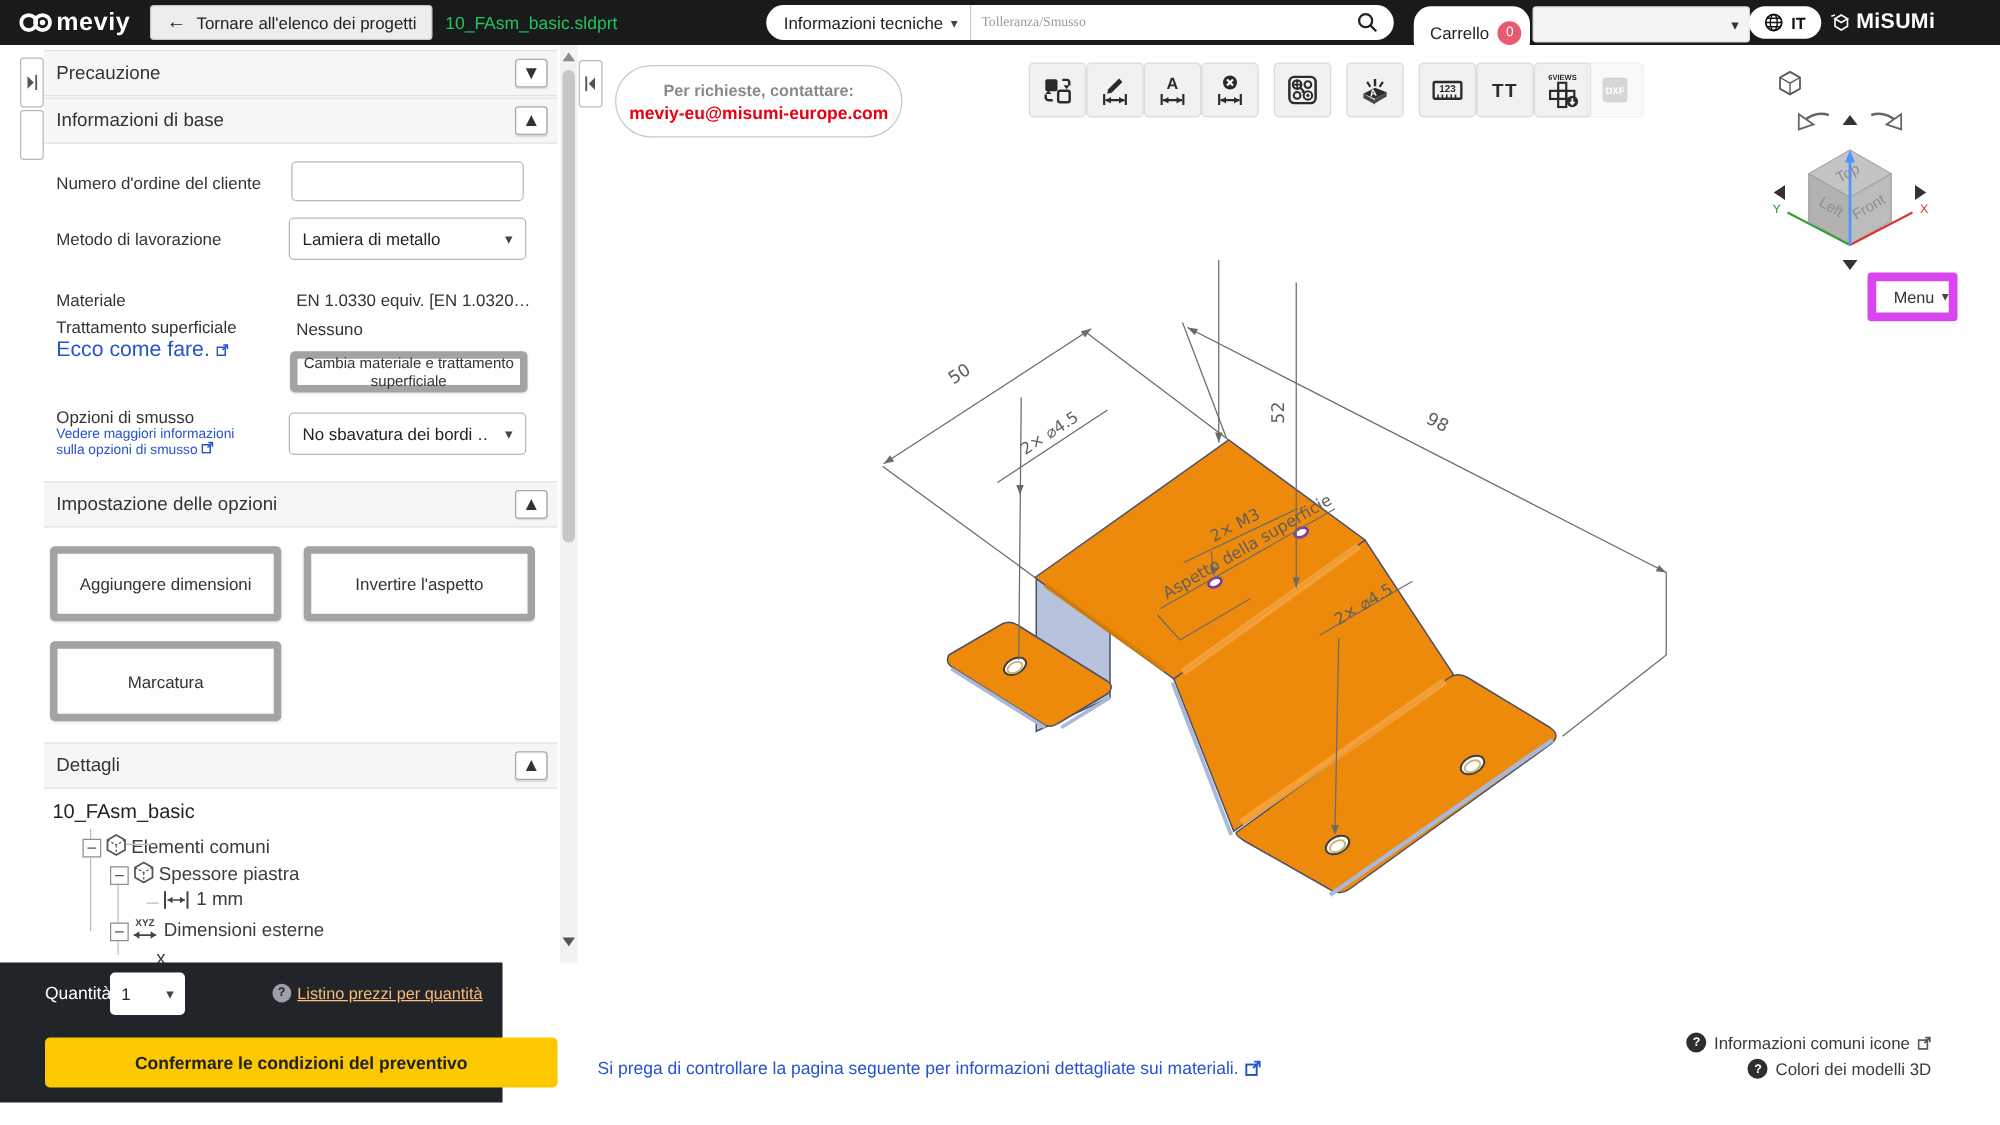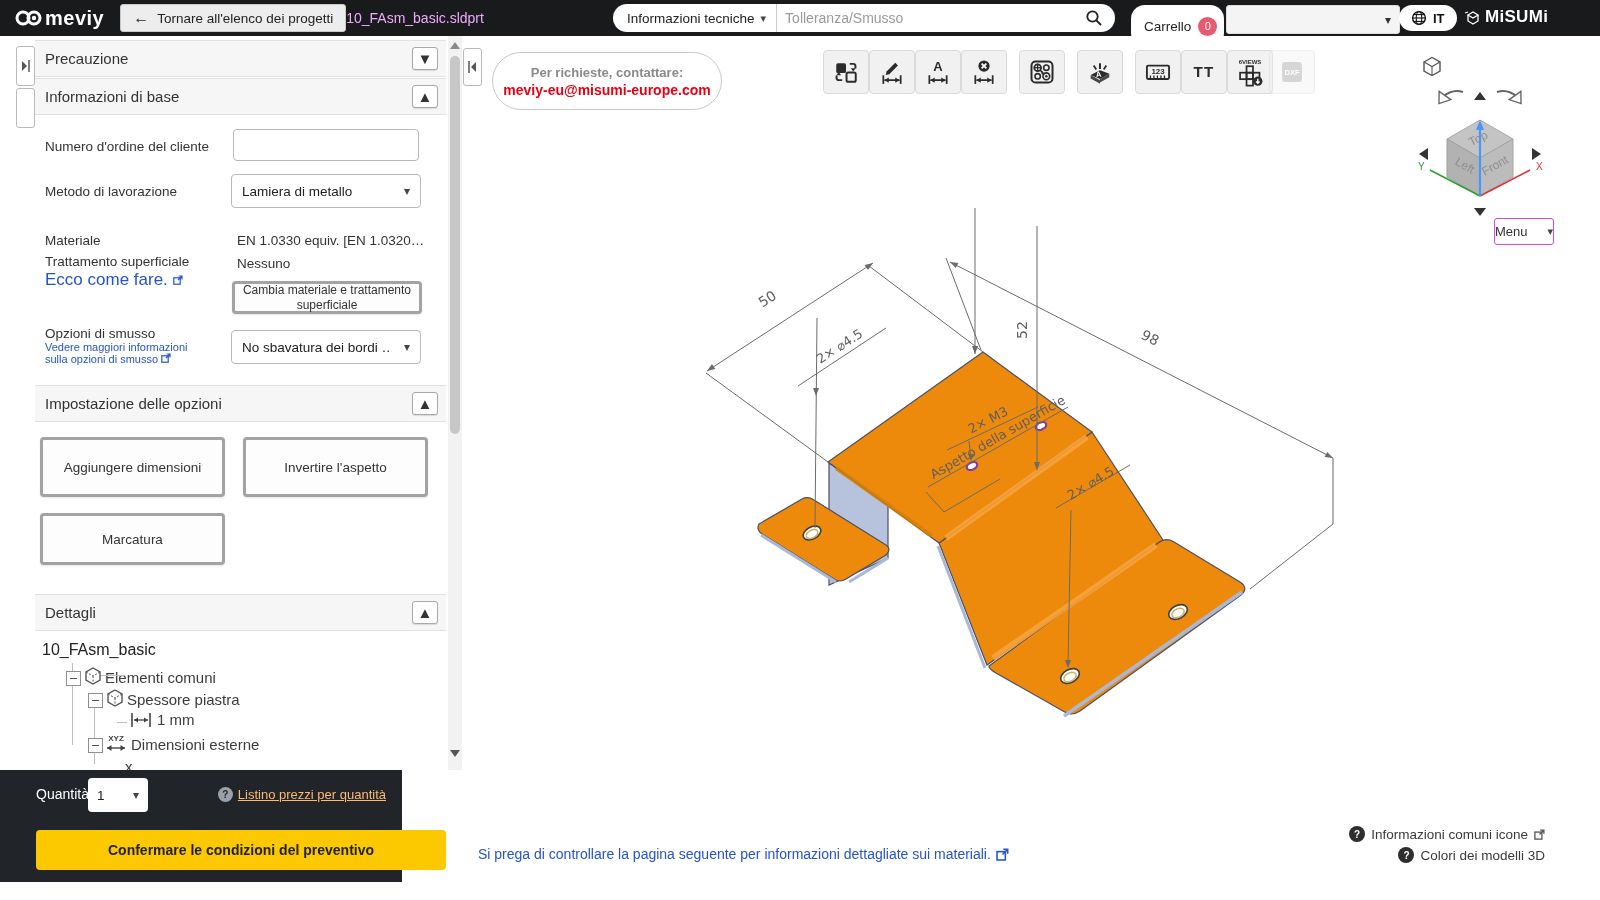--- a/index.html
+++ b/index.html
@@ -2,41 +2,41 @@
 <html><head>
 <meta charset="utf-8">
 <style>
   html,body{margin:0;padding:0;background:#e9e9e9}
   #app{position:relative;width:1600px;height:900px;background:#fff;font-family:"Liberation Sans",sans-serif;overflow:hidden}
   .abs{position:absolute}
   
   .topbar{position:absolute;left:0;top:0;width:1600px;height:36px;background:#191a1c;display:flex;align-items:center;color:#fff;z-index:40}
   .logo{display:flex;align-items:center;gap:1px;margin-left:14px;font-weight:bold;font-size:20px;letter-spacing:.5px}
   .backbtn{margin-left:16px;height:28px;background:#ededed;color:#222;border:1px solid #c9c9c9;border-radius:3px;display:flex;align-items:center;gap:8px;padding:0 12px;font-size:13.5px;cursor:pointer}
-  .fname{font-size:14px;color:#f0abfc}
+  .fname{margin-left:10px;font-size:14px;color:#22c55e}
   .searchpill{position:absolute;left:613px;top:4px;width:502px;height:28px;background:#fff;border-radius:15px;display:flex;align-items:center;color:#222}
   .searchcat{display:flex;align-items:center;gap:6px;padding:0 10px 0 14px;font-size:13.5px;border-right:1px solid #ccc;height:100%;cursor:pointer}
-  .searchinput{flex:1;border:none;outline:none;font-size:14px;padding:0 8px;color:#15803d;font-family:Liberation Sans, sans-serif;background:transparent}
+  .searchinput{flex:1;border:none;outline:none;font-size:11px;padding:0 8px;color:#15803d;font-family:Liberation Serif, serif;background:transparent}
   .searchinput::placeholder{color:#9a9a9a}
   .cartpill{position:absolute;left:1131px;top:5px;height:42px;background:#fff;border-radius:14px;display:flex;align-items:center;gap:7px;padding:0 7px 0 13px;color:#222;font-size:13.5px;cursor:pointer}
   .cartbadge{width:19px;height:19px;border-radius:50%;background:#e75a70;color:#fff;font-size:11px;display:flex;align-items:center;justify-content:center}
   .hdrselect{position:absolute;left:1226px;top:5px;width:156px;height:27px;background:#f4f4f4;border:1px solid #dcdcdc;border-radius:3px;display:flex;align-items:center;justify-content:flex-end;padding:0 8px;color:#333;font-size:12px;cursor:pointer}
   .itpill{position:absolute;left:1399px;top:5px;height:26px;background:#fff;border-radius:14px;display:flex;align-items:center;gap:6px;padding:0 12px;color:#111;font-size:13px;font-weight:bold;cursor:pointer}
   .misumi{position:absolute;left:1464px;top:7px;display:flex;align-items:center;gap:4px;font-size:17px;font-weight:bold;letter-spacing:.3px}
   
   .sidehandle{position:absolute;width:17px;height:38px;background:#fff;border:1px solid #b9b9b9;border-radius:3px;display:flex;align-items:center;justify-content:center;z-index:30;cursor:pointer}
   .sechdr{position:absolute;left:35px;width:411px;height:37px;background:#f6f6f6;border-top:1px solid #e2e2e2;border-bottom:1px solid #e2e2e2;display:flex;align-items:center;justify-content:space-between;padding:0 8px 0 10px;box-sizing:border-box}
   .sechdr span{font-size:15px;color:#333}
   .togglebtn{width:24px;height:21px;background:#fff;border:1px solid #a9a9a9;border-radius:3px;font-size:8px;color:#444;display:flex;align-items:center;justify-content:center;box-shadow:0 1px 1px rgba(0,0,0,.12);cursor:pointer}
   .flabel{position:absolute;font-size:13.5px;color:#333}
   .fvalue{position:absolute;font-size:13.5px;color:#333}
   .tinput{position:absolute;width:186px;height:32px;border:1px solid #b9b9b9;border-radius:4px;font-size:13.5px;padding:0 8px;box-sizing:border-box;font-family:"Liberation Sans",sans-serif}
   .fselect{position:absolute;width:190px;height:34px;border:1px solid #b9b9b9;border-radius:4px;background:#fff;display:flex;align-items:center;justify-content:space-between;padding:0 10px;box-sizing:border-box;font-size:13.5px;color:#222;cursor:pointer}
   .bluelink{color:#2453cc;text-decoration:none;cursor:pointer}
-  .sbtn{position:absolute;background:#fdfdfd;border:3px solid #a3a3a3;border-radius:4px;box-shadow:0 1px 2px rgba(0,0,0,.10);font-size:13.5px;color:#333;display:flex;align-items:center;justify-content:center;text-align:center;cursor:pointer;box-sizing:border-box;padding:4px}
+  .sbtn{position:absolute;background:#fdfdfd;border:6px solid #a3a3a3;border-radius:4px;box-shadow:0 1px 2px rgba(0,0,0,.10);font-size:13.5px;color:#333;display:flex;align-items:center;justify-content:center;text-align:center;cursor:pointer;box-sizing:border-box;padding:4px}
   .treelabel{font-size:15px;color:#3c3c3c}
   .minusbox{position:absolute;width:13px;height:13px;background:#fff;border:1px solid #8f8f8f;display:flex;align-items:center;justify-content:center;z-index:3}
   .minusbox i{display:block;width:7px;height:1px;background:#555}
   .guide{position:absolute;border-left:1px solid #bdbdbd;z-index:1}
   .stub{position:absolute;border-bottom:1px solid #bdbdbd;z-index:1}
   
   .sbtrack{position:absolute;left:448px;top:36px;width:14px;height:734px;background:#f2f2f2}
   .sbthumb{position:absolute;left:450px;top:56px;width:10px;height:378px;background:#c7c7c7;border-radius:5px}
   .tri-up{width:0;height:0;border-left:5px solid transparent;border-right:5px solid transparent;border-bottom:7px solid #8a8a8a}
   .tri-down{width:0;height:0;border-left:5px solid transparent;border-right:5px solid transparent;border-top:7px solid #555}
@@ -45,21 +45,21 @@
   .qtyselect{position:absolute;left:88px;top:8px;width:60px;height:34px;background:#fff;border-radius:4px;display:flex;align-items:center;justify-content:space-between;padding:0 9px;box-sizing:border-box;font-size:13.5px;color:#222;cursor:pointer}
   .graylink{color:#fdba74;font-size:13px;text-decoration:underline;cursor:pointer}
   .qicon{display:inline-flex;width:15px;height:15px;border-radius:50%;background:#9aa0a6;color:#212429;font-size:10px;font-weight:bold;align-items:center;justify-content:center;margin-right:5px}
   .confirmbtn{position:absolute;left:36px;top:60px;width:410px;height:40px;background:#fcc800;border:none;border-radius:4px;font-size:14px;font-weight:bold;color:#222;cursor:pointer;font-family:"Liberation Sans",sans-serif}
   
   .contact{position:absolute;left:492px;top:52px;width:228px;height:56px;border:1px solid #c9c9c9;border-radius:30px;display:flex;flex-direction:column;align-items:center;justify-content:center;gap:2px;background:#fff}
   .contact .l1{font-size:13px;color:#8a8a8a;font-weight:bold}
   .contact .l2{font-size:14px;color:#e60012;font-weight:bold}
   .tb{position:absolute;top:50px;width:44px;height:42px;background:#f1f1f1;border:1px solid #dadada;border-radius:4px;display:flex;align-items:center;justify-content:center;cursor:pointer}
   .tb.disabled{opacity:.4;cursor:default}
-  .menubtn{position:absolute;left:1494px;top:218px;width:58px;height:25px;background:#fff;border:1px solid #d946ef;border-radius:3px;display:flex;align-items:center;justify-content:space-between;gap:6px;font-size:13px;color:#333;cursor:pointer}
+  .menubtn{position:absolute;left:1494px;top:218px;width:58px;height:25px;background:#fff;border:7px solid #d946ef;border-radius:3px;display:flex;align-items:center;justify-content:flex-end;gap:6px;font-size:13px;color:#333;cursor:pointer}
   .canvaslink{position:absolute;left:478px;top:846px;font-size:14px;color:#2453cc;display:flex;align-items:center;gap:5px}
   .inforow{position:absolute;font-size:13.5px;color:#3a3a3a;display:flex;align-items:center;gap:6px}
   .qdark{display:inline-flex;width:16px;height:16px;border-radius:50%;background:#2e2e2e;color:#fff;font-size:10px;font-weight:bold;align-items:center;justify-content:center}
   .extlink{display:inline-block}
 </style>
 </head>
 <body>
 
 <div id="app">
 
@@ -182,21 +182,21 @@
 
   <div class="sechdr" style="top:385px">
     <span>Impostazione delle opzioni</span>
     <div class="togglebtn">
         <span>▲</span>
       </div>
   </div>
 
   <button class="sbtn" style="left:40px;top:437px;width:185px;height:60px">Aggiungere dimensioni</button>
   <button class="sbtn" style="left:243px;top:437px;width:185px;height:60px">Invertire l'aspetto</button>
-  <button class="sbtn" style="left:40px;top:513px;width:185px;height:52px">Marcatura</button>
+  <button class="sbtn" style="left:40px;top:513px;width:185px;height:64px">Marcatura</button>
 
   <div class="sechdr" style="top:594px">
     <span>Dettagli</span>
     <div class="togglebtn">
         <span>▲</span>
       </div>
   </div>
 
   <span style="position:absolute;left:42px;top:641px;font-size:16px;color:#222">10_FAsm_basic</span>
   <div class="guide" style="left:72px;top:663px;height:82px"></div>

